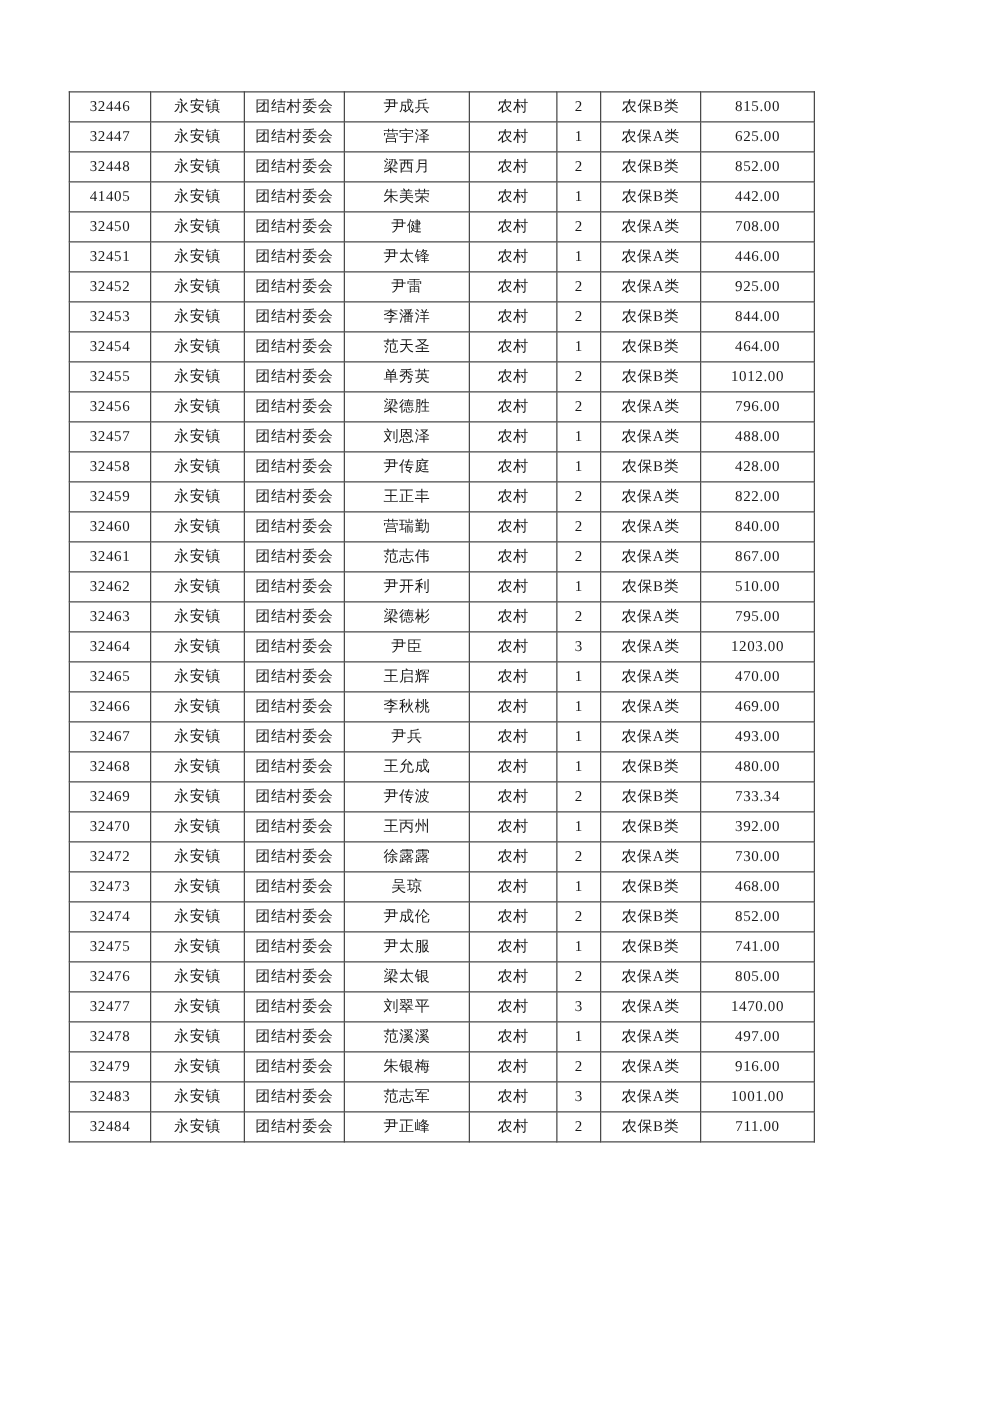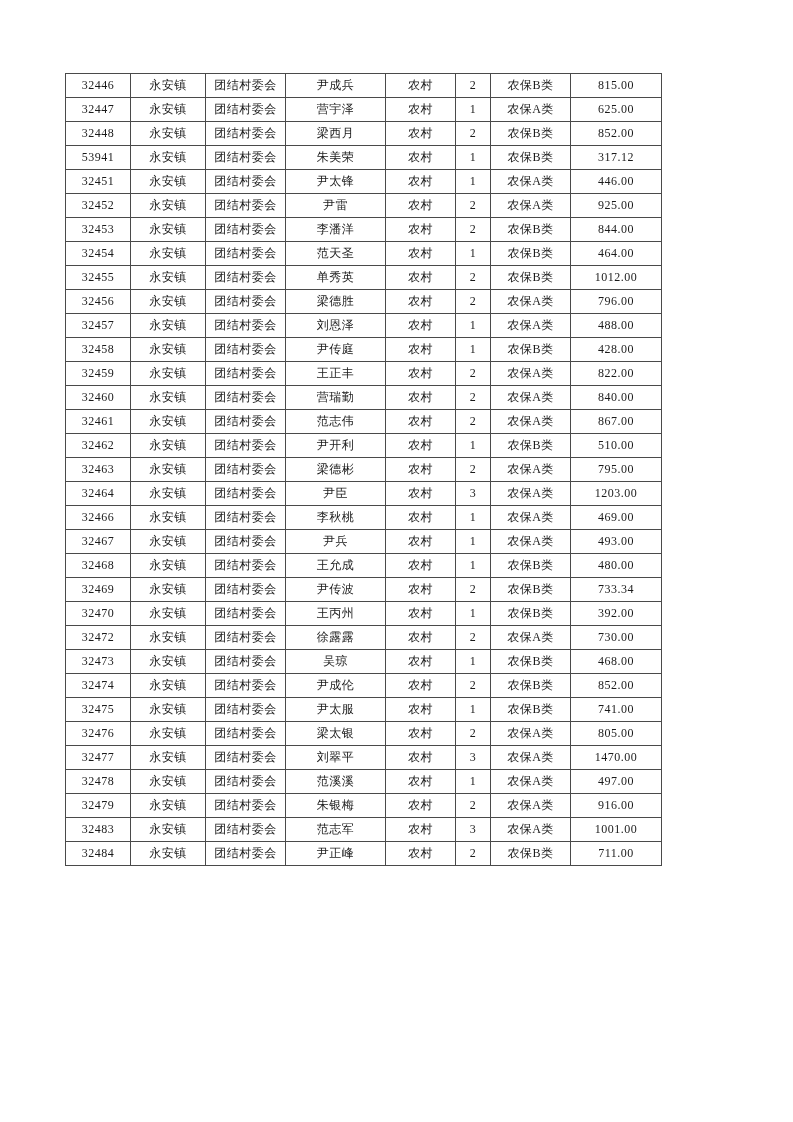--- a/index.html
+++ b/index.html
@@ -14,21 +14,21 @@
     font-family: "Liberation Serif", "DejaVu Serif", serif;
     color: #1a1a1a;
   }
   .page {
     position: absolute;
     inset: 0;
     background: #ffffff;
   }
   table.data-table {
     position: absolute;
-    left: 65px;
+    left: 55px;
     top: 73px;
     width: 596px;
     border-collapse: collapse;
     table-layout: fixed;
     font-size: 12px;
   }
   table.data-table td {
     border: 1px solid #4a4a4a;
     height: 23px;
     text-align: center;
@@ -89,28 +89,38 @@
           <td class="cell-id">32448</td>
           <td class="cell-town">永安镇</td>
           <td class="cell-village">团结村委会</td>
           <td class="cell-name">梁西月</td>
           <td class="cell-residence">农村</td>
           <td class="cell-count">2</td>
           <td class="cell-category">农保B类</td>
           <td class="cell-amount">852.00</td>
         </tr>
         <tr>
-          <td class="cell-id">53941</td>
+          <td class="cell-id">41405</td>
           <td class="cell-town">永安镇</td>
           <td class="cell-village">团结村委会</td>
           <td class="cell-name">朱美荣</td>
           <td class="cell-residence">农村</td>
           <td class="cell-count">1</td>
           <td class="cell-category">农保B类</td>
-          <td class="cell-amount">317.12</td>
+          <td class="cell-amount">442.00</td>
+        </tr>
+        <tr>
+          <td class="cell-id">32450</td>
+          <td class="cell-town">永安镇</td>
+          <td class="cell-village">团结村委会</td>
+          <td class="cell-name">尹健</td>
+          <td class="cell-residence">农村</td>
+          <td class="cell-count">2</td>
+          <td class="cell-category">农保A类</td>
+          <td class="cell-amount">708.00</td>
         </tr>
         <tr>
           <td class="cell-id">32451</td>
           <td class="cell-town">永安镇</td>
           <td class="cell-village">团结村委会</td>
           <td class="cell-name">尹太锋</td>
           <td class="cell-residence">农村</td>
           <td class="cell-count">1</td>
           <td class="cell-category">农保A类</td>
           <td class="cell-amount">446.00</td>
@@ -237,20 +247,30 @@
         </tr>
         <tr>
           <td class="cell-id">32464</td>
           <td class="cell-town">永安镇</td>
           <td class="cell-village">团结村委会</td>
           <td class="cell-name">尹臣</td>
           <td class="cell-residence">农村</td>
           <td class="cell-count">3</td>
           <td class="cell-category">农保A类</td>
           <td class="cell-amount">1203.00</td>
+        </tr>
+        <tr>
+          <td class="cell-id">32465</td>
+          <td class="cell-town">永安镇</td>
+          <td class="cell-village">团结村委会</td>
+          <td class="cell-name">王启辉</td>
+          <td class="cell-residence">农村</td>
+          <td class="cell-count">1</td>
+          <td class="cell-category">农保A类</td>
+          <td class="cell-amount">470.00</td>
         </tr>
         <tr>
           <td class="cell-id">32466</td>
           <td class="cell-town">永安镇</td>
           <td class="cell-village">团结村委会</td>
           <td class="cell-name">李秋桃</td>
           <td class="cell-residence">农村</td>
           <td class="cell-count">1</td>
           <td class="cell-category">农保A类</td>
           <td class="cell-amount">469.00</td>

